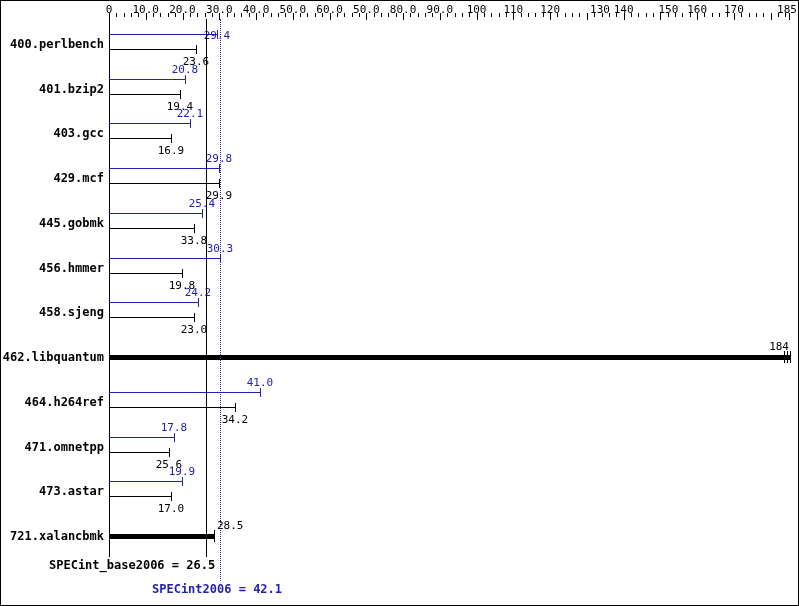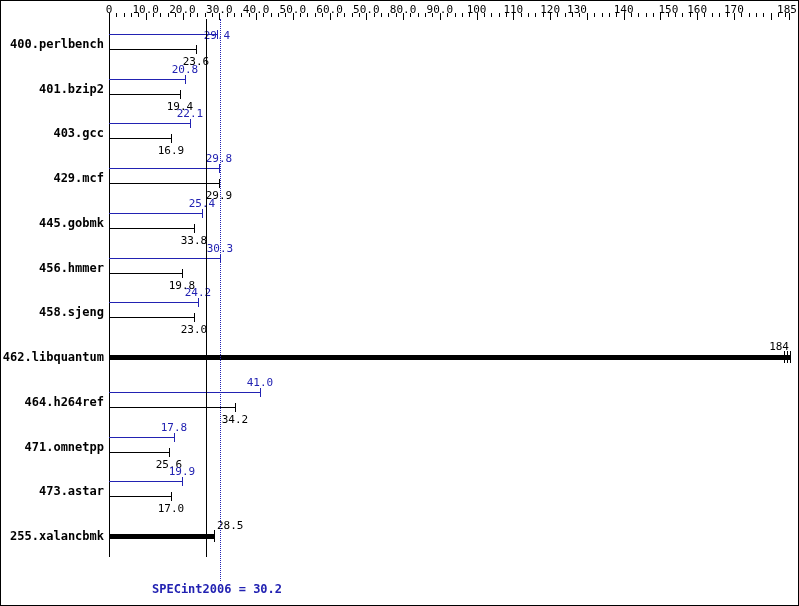--- a/index.html
+++ b/index.html
@@ -27,21 +27,21 @@
       <div class="axis-num" style="left: 200.27px;">30.0</div>
       <div class="axis-num" style="left: 237.027px;">40.0</div>
       <div class="axis-num" style="left: 273.784px;">50.0</div>
       <div class="axis-num" style="left: 310.541px;">60.0</div>
       <div class="axis-num" style="left: 347.297px;">50.0</div>
       <div class="axis-num" style="left: 384.054px;">80.0</div>
       <div class="axis-num" style="left: 420.811px;">90.0</div>
       <div class="axis-num" style="left: 457.568px;">100</div>
       <div class="axis-num" style="left: 494.324px;">110</div>
       <div class="axis-num" style="left: 531.081px;">120</div>
-      <div class="axis-num" style="left: 558px;">130</div>
+      <div class="axis-num" style="left: 581px;">130</div>
       <div class="axis-num" style="left: 604.595px;">140</div>
       <div class="axis-num" style="left: 641.351px; text-align: right;">150</div>
       <div class="axis-num" style="left: 678.108px;">160</div>
       <div class="axis-num" style="left: 714.865px;">170</div>
       <div class="axis-num" style="left: 768px;">185</div>
       <div class="tick" style="left: 115px; top: 12px; height: 4px;"></div>
       <div class="tick" style="left: 123px; top: 12px; height: 4px;"></div>
       <div class="tick" style="left: 130px; top: 12px; height: 4px;"></div>
       <div class="tick" style="left: 137px; top: 12px; height: 4px;"></div>
       <div class="tick" style="left: 152px; top: 12px; height: 4px;"></div>
@@ -204,21 +204,22 @@
       <div class="bar" style="left: 108px; top: 450.57px; width: 60px; background: rgb(0, 0, 0);"></div>
       <div class="endcap" style="left: 168px; top: 446.57px; height: 9px; background: rgb(0, 0, 0);"></div>
       <div class="vlabel" style="left: 146px; top: 456.57px; color: rgb(0, 0, 0);">25.6</div>
       <div class="bench-name" style="top: 483.3px;">473.astar</div>
       <div class="bar" style="left: 108px; top: 480.3px; width: 73px; background: rgb(34, 34, 178);"></div>
       <div class="endcap" style="left: 181px; top: 476.3px; height: 9px; background: rgb(34, 34, 178);"></div>
       <div class="vlabel" style="left: 159px; top: 464.3px; color: rgb(34, 34, 178);">19.9</div>
       <div class="bar" style="left: 108px; top: 495.3px; width: 62px; background: rgb(0, 0, 0);"></div>
       <div class="endcap" style="left: 170px; top: 491.3px; height: 9px; background: rgb(0, 0, 0);"></div>
       <div class="vlabel" style="left: 148px; top: 501.3px; color: rgb(0, 0, 0);">17.0</div>
-      <div class="bench-name" style="top: 528.03px;">255.xalancbmk</div>
+      <div class="bench-name" style="top: 528.03px;">721.xalancbmk</div>
       <div class="bar" style="left: 108px; top: 533.03px; width: 105px; height: 5px; background: rgb(0, 0, 0);"></div>
       <div class="endcap" style="left: 213px; top: 529.03px; height: 12px; background: rgb(0, 0, 0);"></div>
       <div class="vlabel" style="left: 216px; top: 518.03px; text-align: left; color: rgb(0, 0, 0);">28.5</div>
       <div class="tick" style="left: 205px; top: 18px; height: 538px; background: rgb(0, 0, 0);"></div>
       <div class="endcap" style="left: 219px; top: 18px; height: 562px; width: 0px; border-left: 1px dotted rgb(34, 34, 178); background: none;"></div>
     </div>
-  <div class="summary" id="peak-summary" style="left: 151px; top: 581px; color: rgb(34, 34, 178);">SPECint2006 = 30.2</div>
+  <div class="summary" id="base-summary" style="left: 48px; top: 557px; color: rgb(0, 0, 0);">SPECint_base2006 = 26.5</div>
+  <div class="summary" id="peak-summary" style="left: 151px; top: 581px; color: rgb(34, 34, 178);">SPECint2006 = 42.1</div>
 </div>
 
 </body></html>

